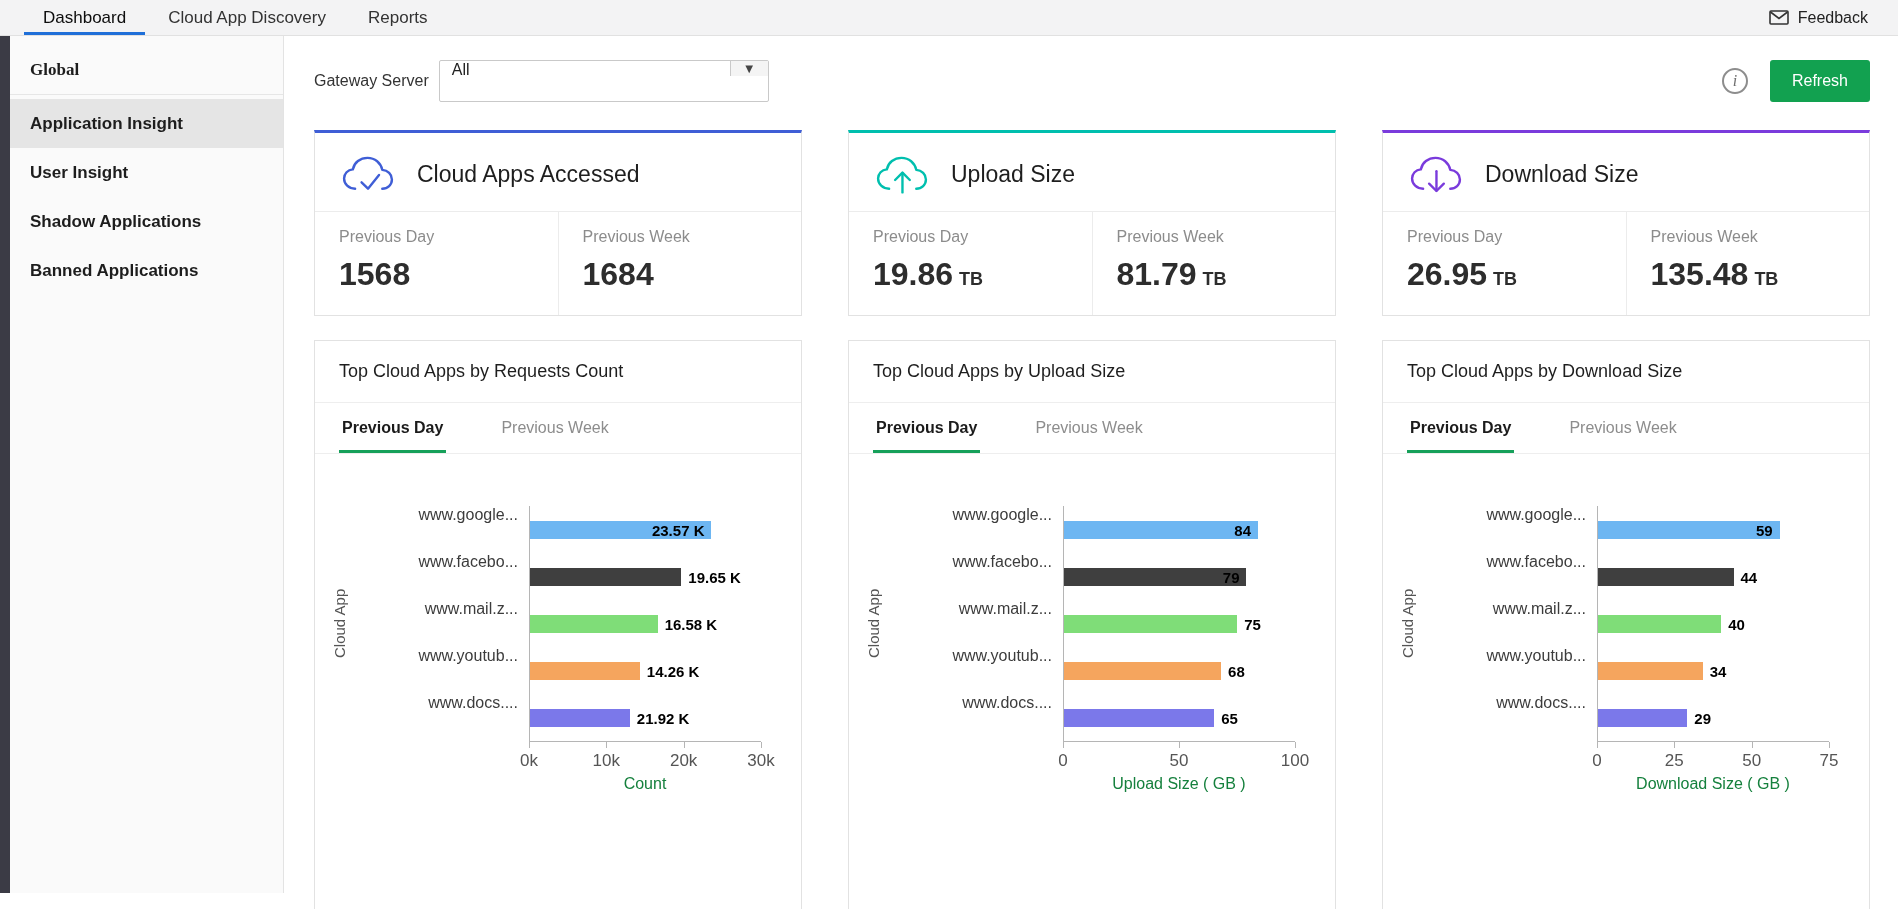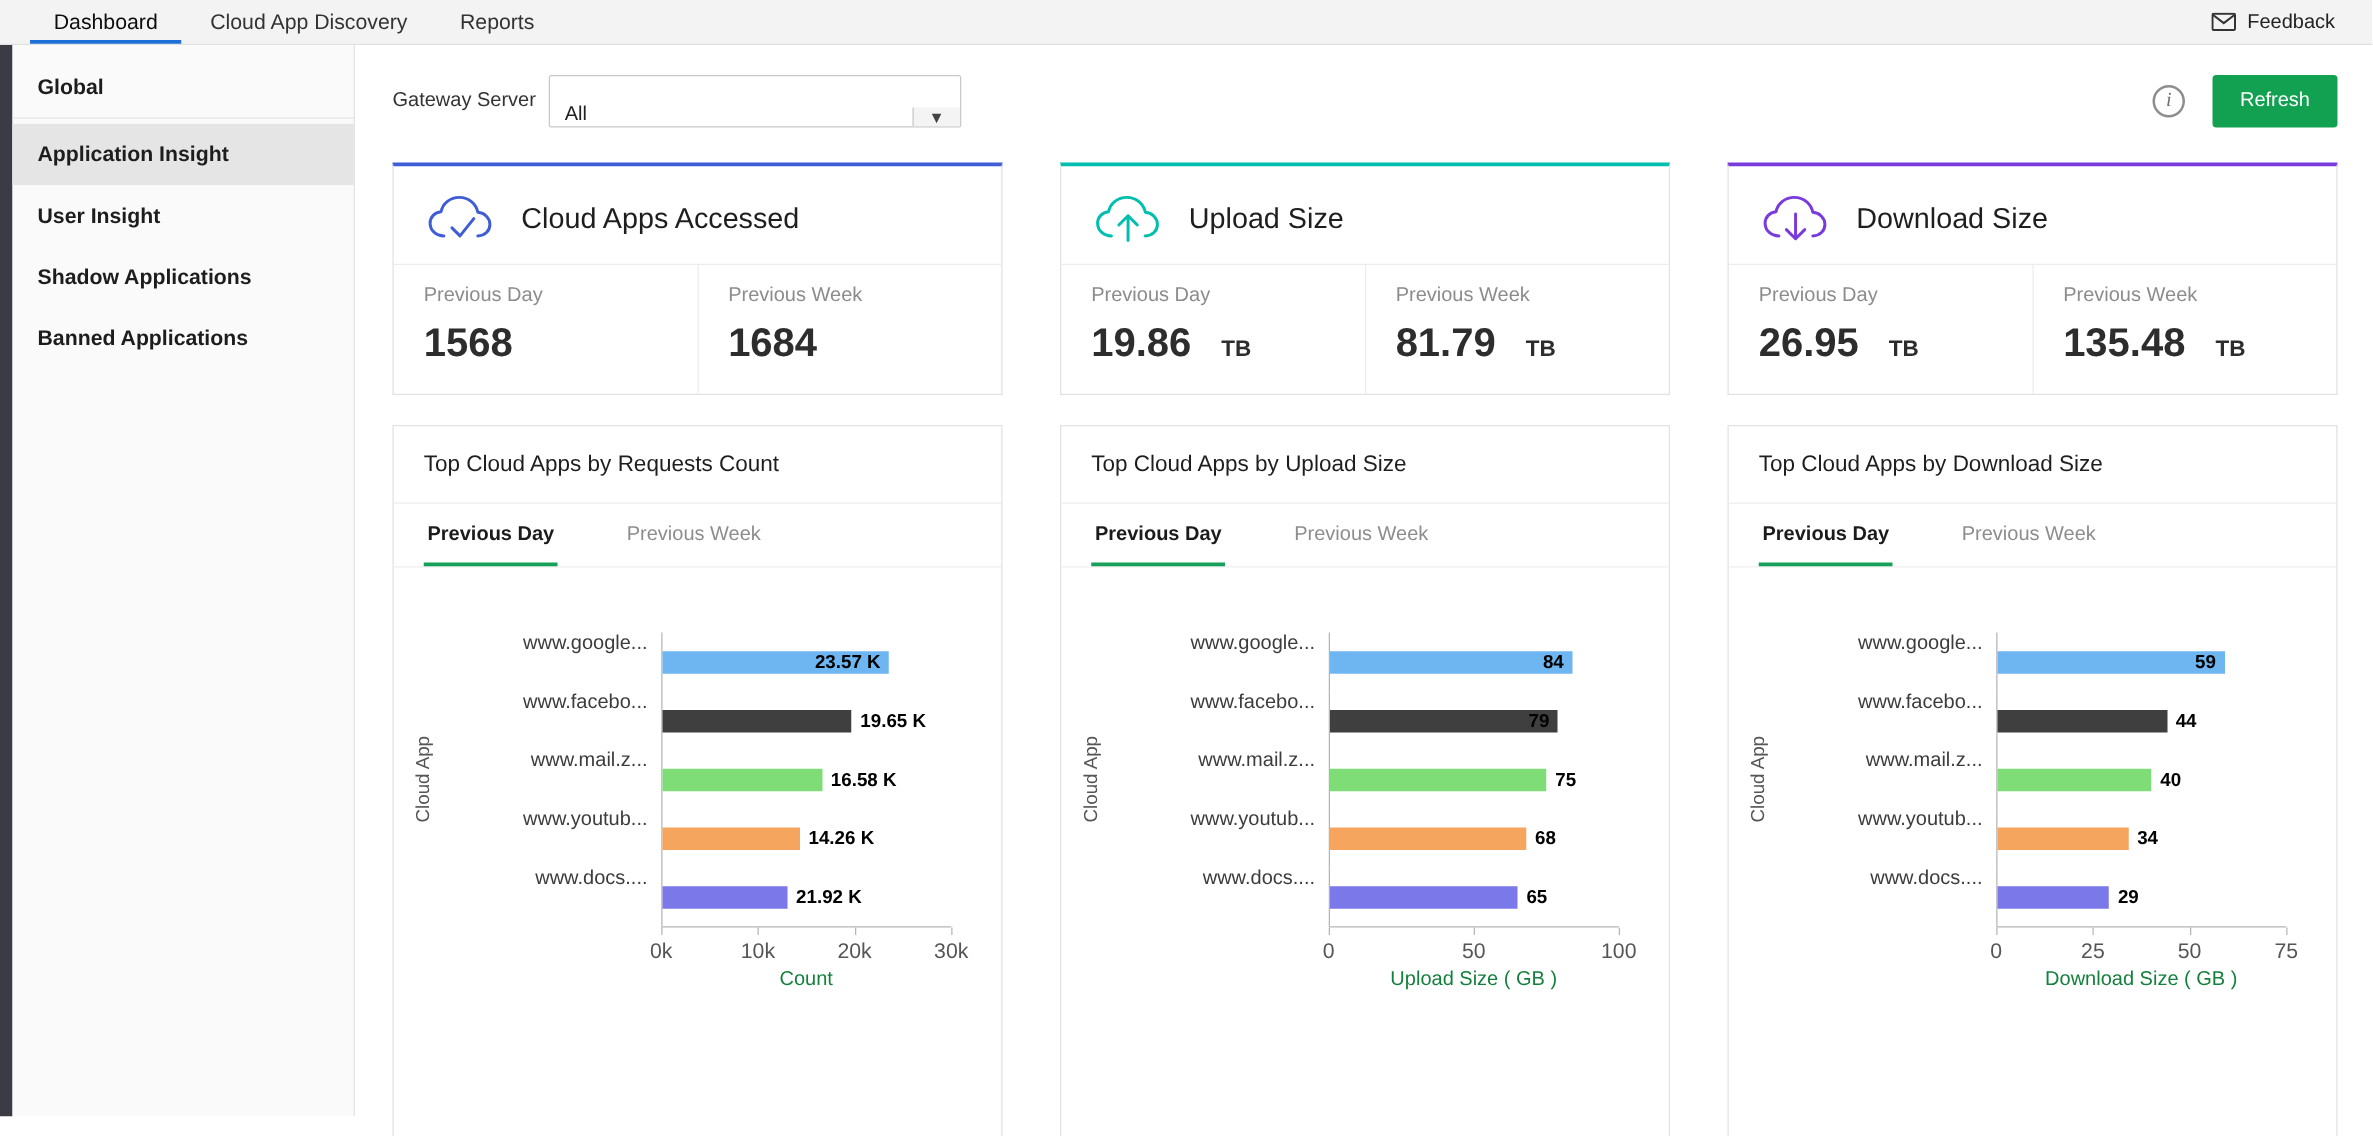--- a/index.html
+++ b/index.html
@@ -32,31 +32,31 @@
   .layout { display:flex; height:857px; }
   .strip { width:10px; background:#3b3b45; flex:none; }
   .sidebar {
     width:274px; flex:none; background:#fafafa; border-right:1px solid #e3e3e3;
     padding-top:10px;
   }
   .side-item {
     height:49px; display:flex; align-items:center; padding-left:20px;
     font-size:17px; font-weight:600; color:#1d1d1d; cursor:pointer;
   }
-  .side-item.first { border-bottom:1px solid #e6e6e6; margin-bottom:4px; }
+  .side-item.first { border-bottom:1px solid #e6e6e6; margin-bottom:4px;font-family:Liberation Serif, serif; }
   .side-item.active { background:#e5e5e5; }
 
   .main { flex:1; padding:24px 28px 0 30px; }
 
   
   .toolbar { display:flex; align-items:center; }
   .gw-label { font-size:16px; color:#333; margin-right:10px; }
   .select {
     width:330px; height:42px; border:1px solid #c9c9c9; background:#fff;
-    display:flex; align-items:flex-end; border-radius:2px; cursor:pointer;
+    display:flex; align-items:flex-start; border-radius:2px; cursor:pointer;
   }
   .select .value { flex:1; display:flex; align-items:center; padding-left:12px; font-size:16px; color:#222; }
   .select .chev {
     width:38px; border-left:1px solid #c9c9c9; background:#f4f4f4;
     display:flex; align-items:center; justify-content:center; color:#444; font-size:13px;
   }
   .toolbar-right { margin-left:auto; display:flex; align-items:center; gap:22px; }
   .info {
     width:26px; height:26px; border-radius:50%; border:2px solid #8d8d8d; color:#6f6f6f;
     display:flex; align-items:center; justify-content:center;
@@ -73,21 +73,21 @@
   .stat-cards { margin-top:28px; }
   .stat-card { background:#fff; border:1px solid #e2e2e2; border-top:3px solid #888; }
   .stat-head { display:flex; align-items:center; gap:20px; padding:18px 24px 14px; border-bottom:1px solid #ececec; }
   .cloud-icon { display:flex; }
   .stat-title { font-size:23px; color:#1e1e1e; }
   .stat-body { display:flex; }
   .stat-half { flex:1; padding:16px 24px 22px; }
   .stat-half + .stat-half { border-left:1px solid #ececec; }
   .stat-label { font-size:16px; color:#8c8c8c; margin-bottom:10px; }
   .stat-value { font-size:32px; font-weight:600; color:#2d2d2d; }
-  .stat-value .unit { font-size:18px; margin-left:24px; }
+  .stat-value .unit { font-size:18px; margin-left:6px; }
 
   
   .chart-cards { margin-top:24px; }
   .chart-card { background:#fff; border:1px solid #e2e2e2; height:600px; overflow:hidden; }
   .chart-title { padding:20px 24px; font-size:18px; color:#1e1e1e; border-bottom:1px solid #eee; }
   .tabs { display:flex; gap:52px; padding:0 24px; border-bottom:1px solid #eee; }
   .tab {
     padding:16px 3px 13px; font-size:16px; color:#8d8d8d;
     border-bottom:3px solid transparent; cursor:pointer;
   }

